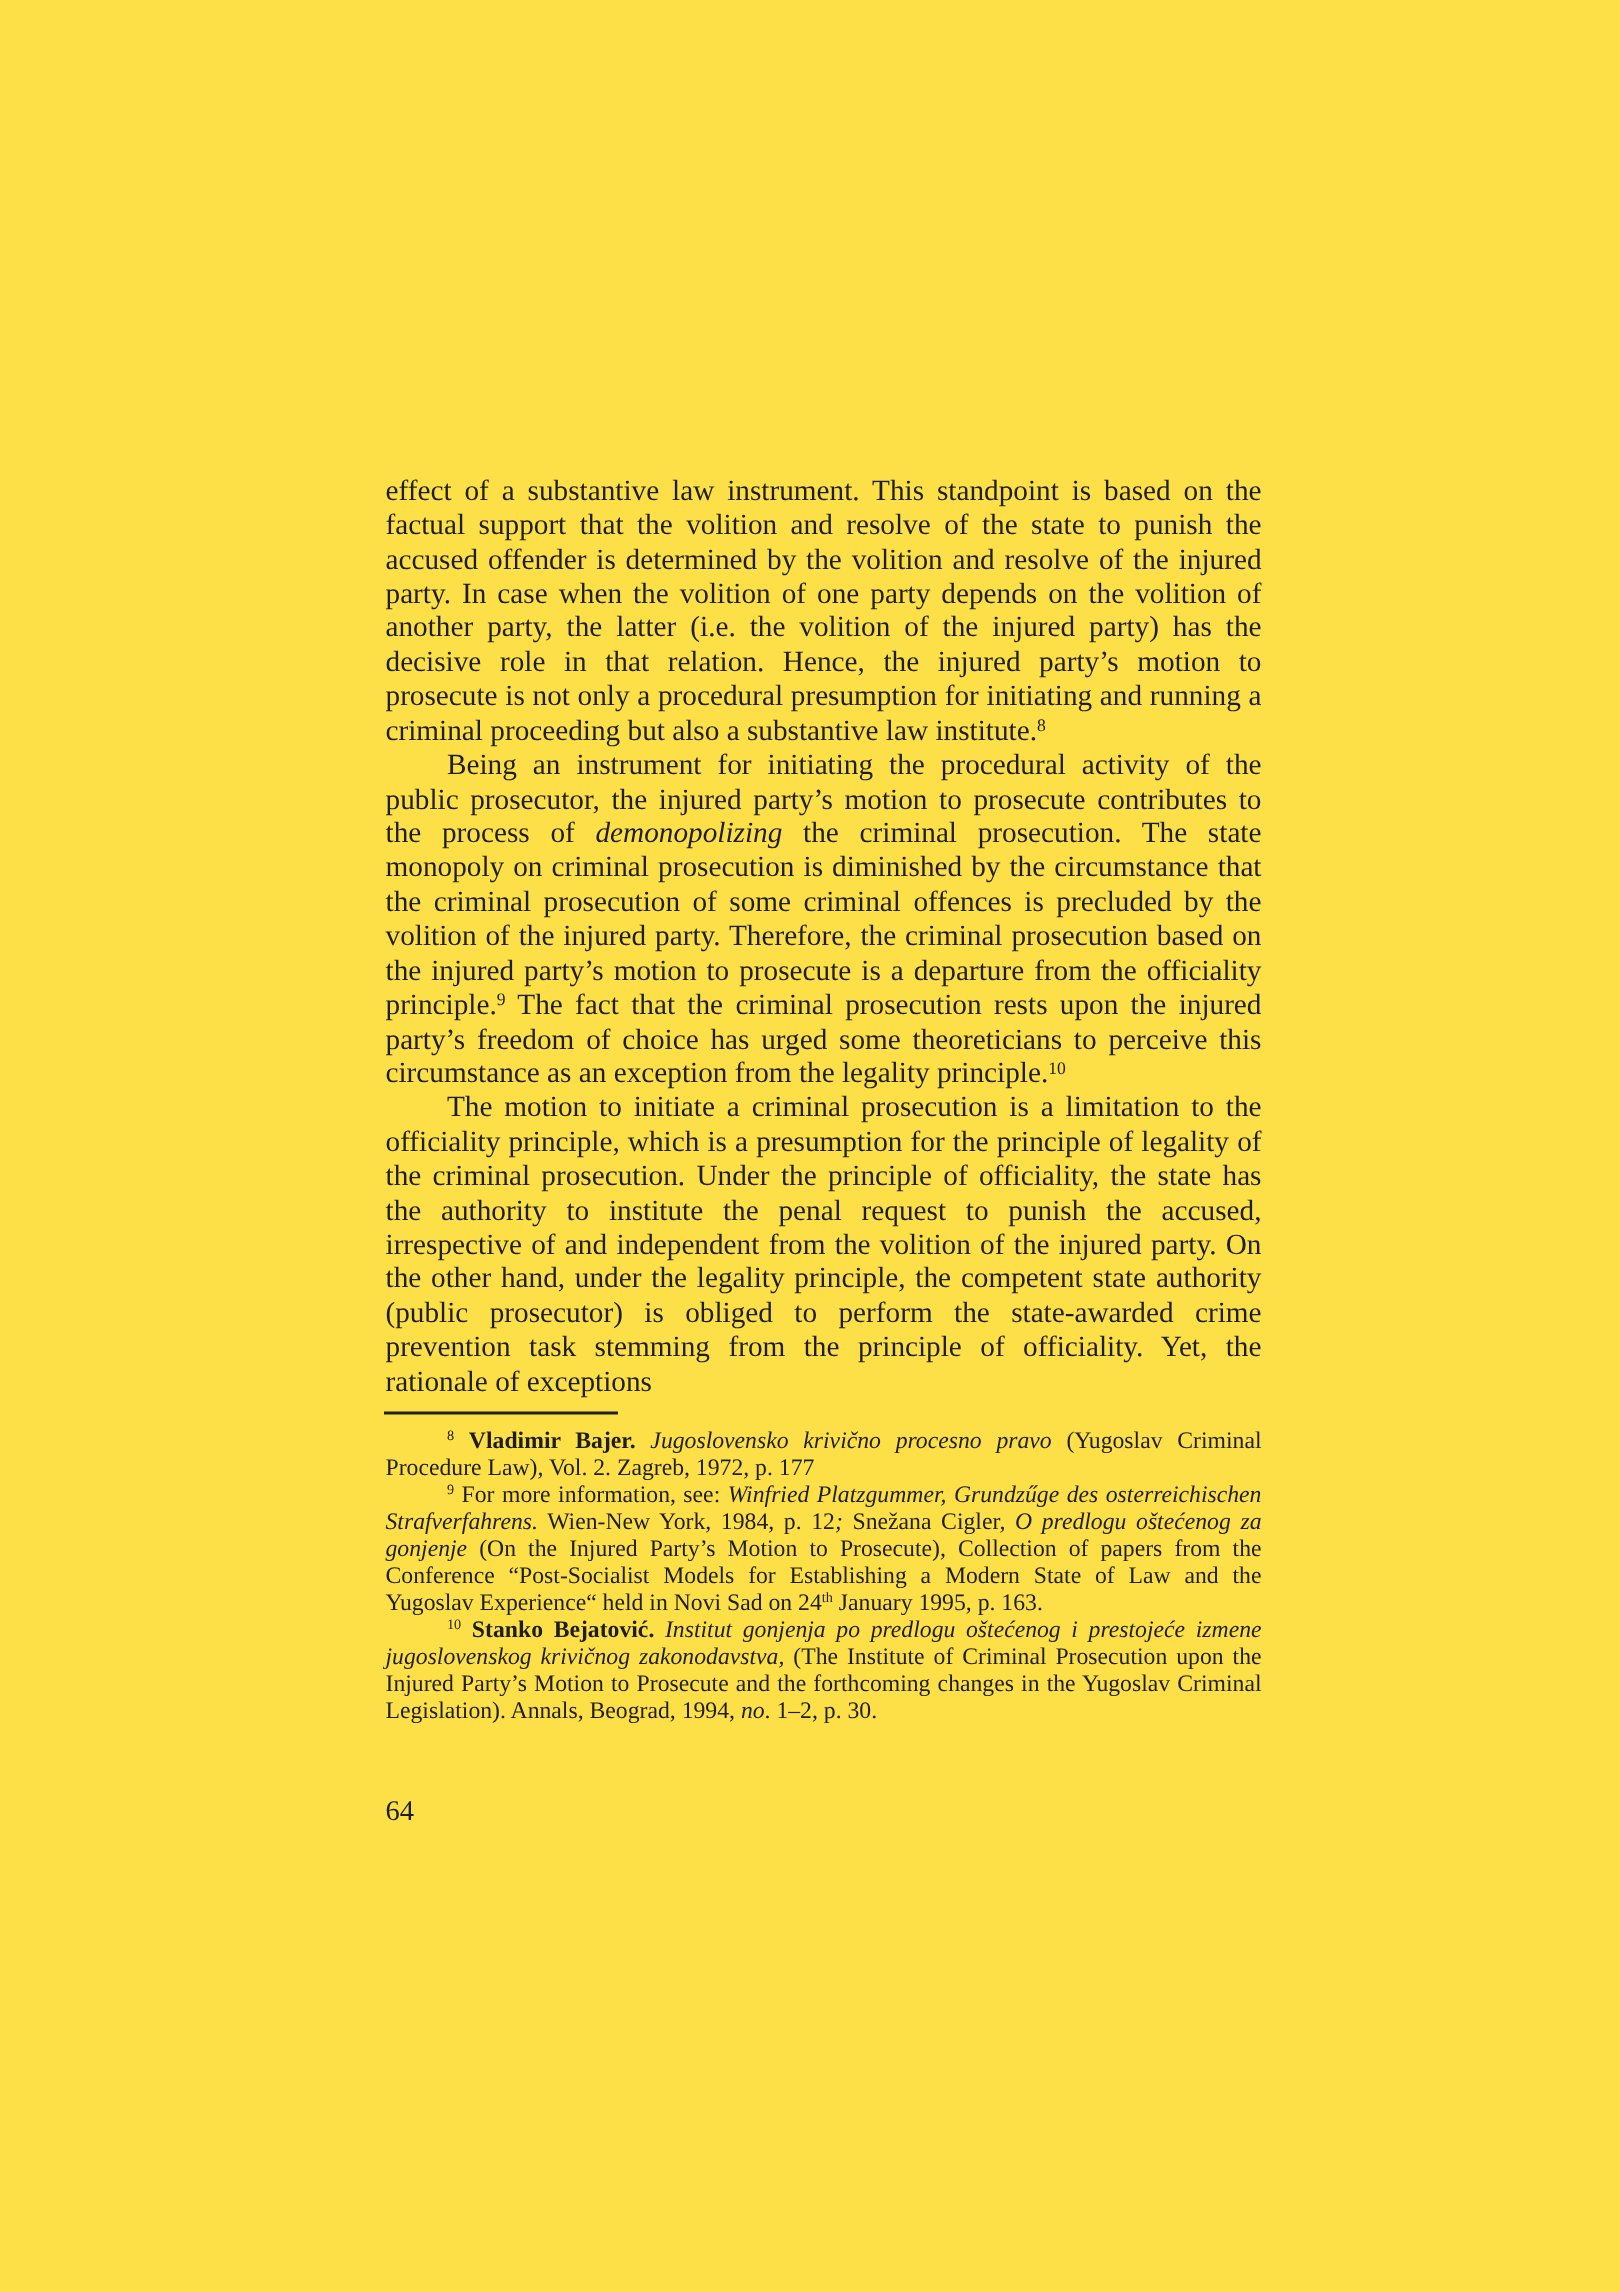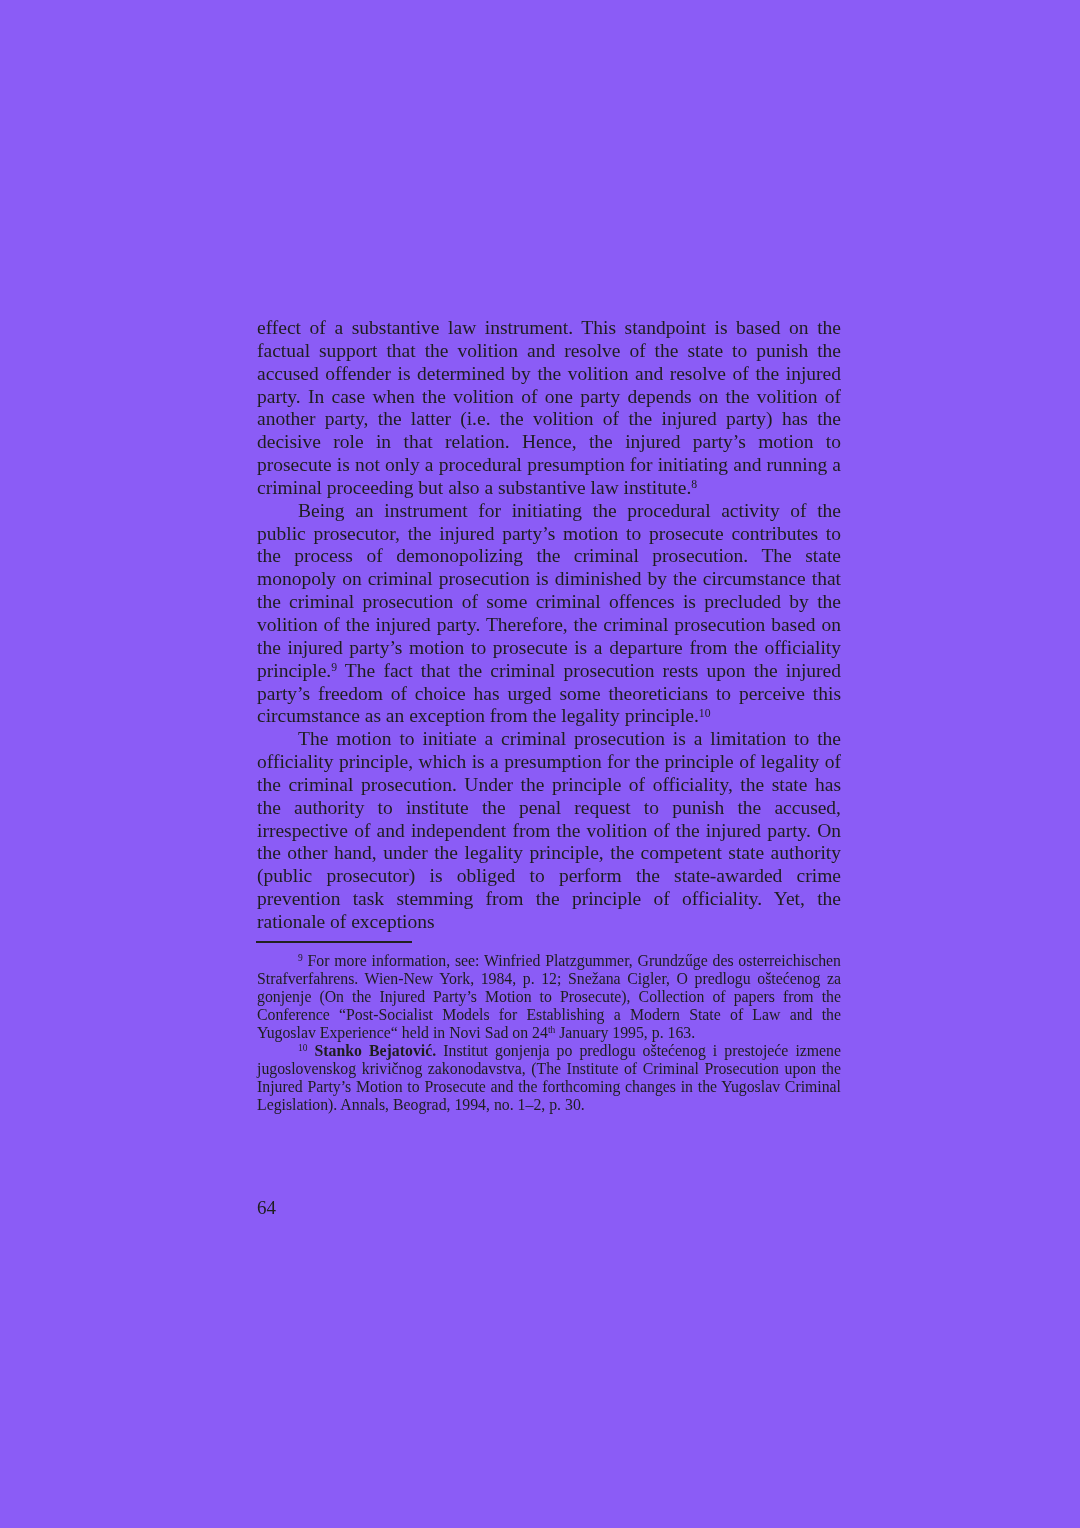--- a/index.html
+++ b/index.html
@@ -1,19 +1,19 @@
 <!DOCTYPE html>
 <html><head>
 <meta charset="utf-8">
 <style>
   html, body { margin:0; padding:0; background:#ffffff; }
   .page {
     position:relative;
     width:1080px; height:1528px;
-    background:#8b5cf6;
+    background:#fde047;
     font-family:"Liberation Serif", serif;
     color:#1e1e1e;
     overflow:hidden;
   }
   .body-text {
     position:absolute;
     left:257px; top:317px; width:584px;
     font-size:19.5px;
     line-height:22.85px;
     text-align:justify;
@@ -39,34 +39,35 @@
     position:relative;
     top:-0.48em;
     vertical-align:baseline;
   }
   .page-number {
     position:absolute;
     left:257px; top:1196px; width:584px;
     font-size:19px;
     line-height:24px;
   }
-  .it { }
+  .it { font-style:italic; }
   .bd { font-weight:bold; }
 </style>
 </head>
 <body>
 
 <div class="page">
   <div class="body-text">
       <p class="para"><span>effect of a substantive law instrument. This standpoint is based on the factual support that the volition and resolve of the state to punish the accused offender is determined by the volition and resolve of the injured party. In case when the volition of one party depends on the volition of another party, the latter (i.e. the volition of the injured party) has the decisive role in that relation. Hence, the injured party’s motion to prosecute is not only a procedural presumption for initiating and running a criminal proceeding but also a substantive law institute.</span><span><sup>8</sup></span></p>
       <p class="para indent"><span>Being an instrument for initiating the procedural activity of the public prosecutor, the injured party’s motion to prosecute contributes to the process of </span><span class="it">demonopolizing</span><span> the criminal prosecution. The state monopoly on criminal prosecution is diminished by the circumstance that the criminal prosecution of some criminal offences is precluded by the volition of the injured party. Therefore, the criminal prosecution based on the injured party’s motion to prosecute is a departure from the officiality principle.</span><span><sup>9</sup></span><span> The fact that the criminal prosecution rests upon the injured party’s freedom of choice has urged some theoreticians to perceive this circumstance as an exception from the legality principle.</span><span><sup>10</sup></span></p>
       <p class="para indent"><span>The motion to initiate a criminal prosecution is a limitation to the officiality principle, which is a presumption for the principle of legality of the criminal prosecution. Under the principle of officiality, the state has the authority to institute the penal request to punish the accused, irrespective of and independent from the volition of the injured party. On the other hand, under the legality principle, the competent state authority (public prosecutor) is obliged to perform the state-awarded crime prevention task stemming from the principle of officiality. Yet, the rationale of exceptions</span></p>
     </div>
 
   <div class="footnote-rule"></div>
 
   <div class="footnotes">
+      <p class="para indent"><span><sup>8</sup></span><span> </span><span class="bd">Vladimir Bajer.</span><span> </span><span class="it">Jugoslovensko krivično procesno pravo</span><span> (Yugoslav Criminal Procedure Law), Vol. 2. Zagreb, 1972, p. 177</span></p>
       <p class="para indent"><span><sup>9</sup></span><span> For more information, see: </span><span class="it">Winfried Platzgummer, Grundzűge des osterreichischen Strafverfahrens.</span><span> Wien-New York, 1984, p. 12</span><span class="it">;</span><span> Snežana Cigler, </span><span class="it">O predlogu oštećenog za gonjenje</span><span> (On the Injured Party’s Motion to Prosecute), Collection of papers from the Conference “Post-Socialist Models for Establishing a Modern State of Law and the Yugoslav Experience“ held in Novi Sad on 24</span><span><sup>th</sup></span><span> January 1995, p. 163.</span></p>
       <p class="para indent"><span><sup>10</sup></span><span> </span><span class="bd">Stanko Bejatović.</span><span> </span><span class="it">Institut gonjenja po predlogu oštećenog i prestojeće izmene jugoslovenskog krivičnog zakonodavstva,</span><span> (The Institute of Criminal Prosecution upon the Injured Party’s Motion to Prosecute and the forthcoming changes in the Yugoslav Criminal Legislation). Annals, Beograd, 1994, </span><span class="it">no</span><span>. 1–2, p. 30.</span></p>
     </div>
 
   <div class="page-number">64</div>
 </div>
 
 </body></html>

